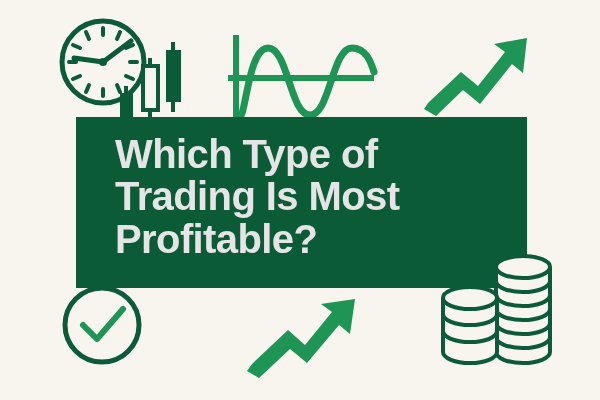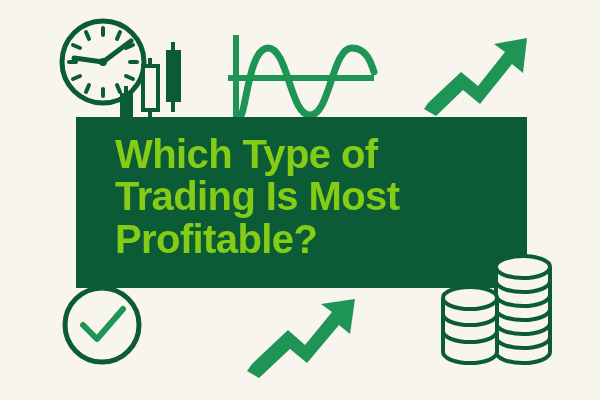--- a/index.html
+++ b/index.html
@@ -21,21 +21,21 @@
   #headline-panel {
     left:76px; top:117px;
     width:451px; height:171px;
     background:#0c5b37;
     z-index:20;
   }
   #headline-text {
     position:absolute;
     left:39px; top:16px;
     width:400px;
-    color:#84cc16;
+    color:#e5e5e5;
     font-size:40px;
     font-weight:bold;
     line-height:1.06;
     letter-spacing:-0.6px;
     white-space:pre-line;
   }
 
   
   #art-back  { z-index:10; }
   #art-front { z-index:30; }

